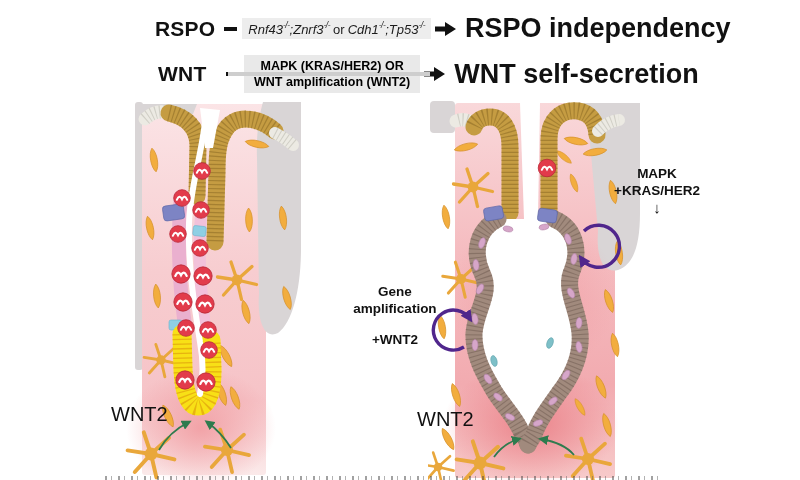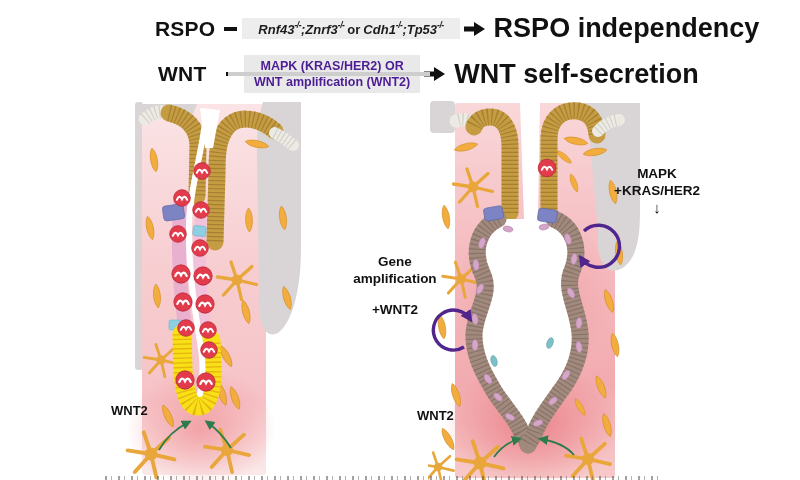--- a/index.html
+++ b/index.html
@@ -2,37 +2,37 @@
 <html><head>
 <meta charset="utf-8">
 <style>
   html,body{margin:0;padding:0}
   body{width:800px;height:480px;position:relative;background:#ffffff;overflow:hidden;
        font-family:"Liberation Sans",sans-serif;color:#111}
   .abs{position:absolute}
   .hrow{position:absolute;display:flex;align-items:center;white-space:nowrap}
   .biglabel{font-size:21px;font-weight:bold;letter-spacing:.2px}
   .dash{width:13px;height:4px;background:#111;margin:0 5px 0 9px;flex:none}
-  .genebox{position:relative;background:#ededed;padding:2px 16px;font-size:13px;font-weight:bold;
+  .genebox{position:relative;background:#ededed;padding:2px 6px;font-size:13px;font-weight:normal;
            font-style:italic;color:#1c1c1c}
   .band{position:absolute;background:#cecece;height:4px;top:calc(50% - 2px);z-index:0}
   .genebox .band{left:-14px;right:-8px}
   .genebox span{position:relative;z-index:1}
   sup.ko{font-size:8.5px;vertical-align:super;letter-spacing:-.5px}
   .orword{font-style:normal;padding:0 3px}
   .flowarrow{margin:0 4px;flex:none}
   .result{font-size:27px;font-weight:bold;margin-left:3px}
   .wntbox{position:relative;background:#e9e9e9;padding:3px 10px;text-align:center;
-          font-size:12.5px;font-weight:bold;line-height:1.28;color:#4c1d95}
+          font-size:12.5px;font-weight:bold;line-height:1.28;color:#000000}
   .wntbox .band{left:-16px;right:-10px}
   .wntbox div{position:relative;z-index:1}
   .anno{position:absolute;text-align:center;font-weight:bold;font-size:13.5px;line-height:1.25}
   .anno .gap{height:14px}
   .anno .dn{font-size:15px;line-height:1.1}
-  .wnt2{position:absolute;font-weight:bold;font-size:13px}
+  .wnt2{position:absolute;font-weight:normal;font-size:20px}
   .remnant{position:absolute;bottom:0;left:105px;width:555px;height:4px;opacity:.5;
            background:repeating-linear-gradient(90deg,#444 0 2px,transparent 2px 6px,#666 6px 7px,transparent 7px 13px)}
 </style>
 </head>
 <body>
 
 <div class="hrow" style="left:155px;top:13px;">
   <span class="biglabel">RSPO</span>
   <span class="dash"></span>
   <span class="genebox">
@@ -293,21 +293,21 @@
   </g>
   <g fill="none" stroke="#2e7b4e" stroke-width="1.8">
     <path d="M66,362 Q76,348 91,344" marker-end="url(#gaR)"></path>
     <path d="M146,360 Q136,348 113,344" marker-end="url(#gaR)"></path>
   </g>
 </svg>
 
 <div class="wnt2" style="left:111px;top:403px">WNT2</div>
 <div class="wnt2" style="left:417px;top:408px">WNT2</div>
 
-<div class="anno" style="left:330px;top:254px;width:130px">
+<div class="anno" style="left:330px;top:284px;width:130px">
   <div>Gene</div>
   <div>amplification</div>
   <div class="gap"></div>
   <div>+WNT2</div>
 </div>
 
 <div class="anno" style="left:597px;top:166px;width:120px">
   <div>MAPK</div>
   <div>+KRAS/HER2</div>
   <div class="dn">↓</div>

